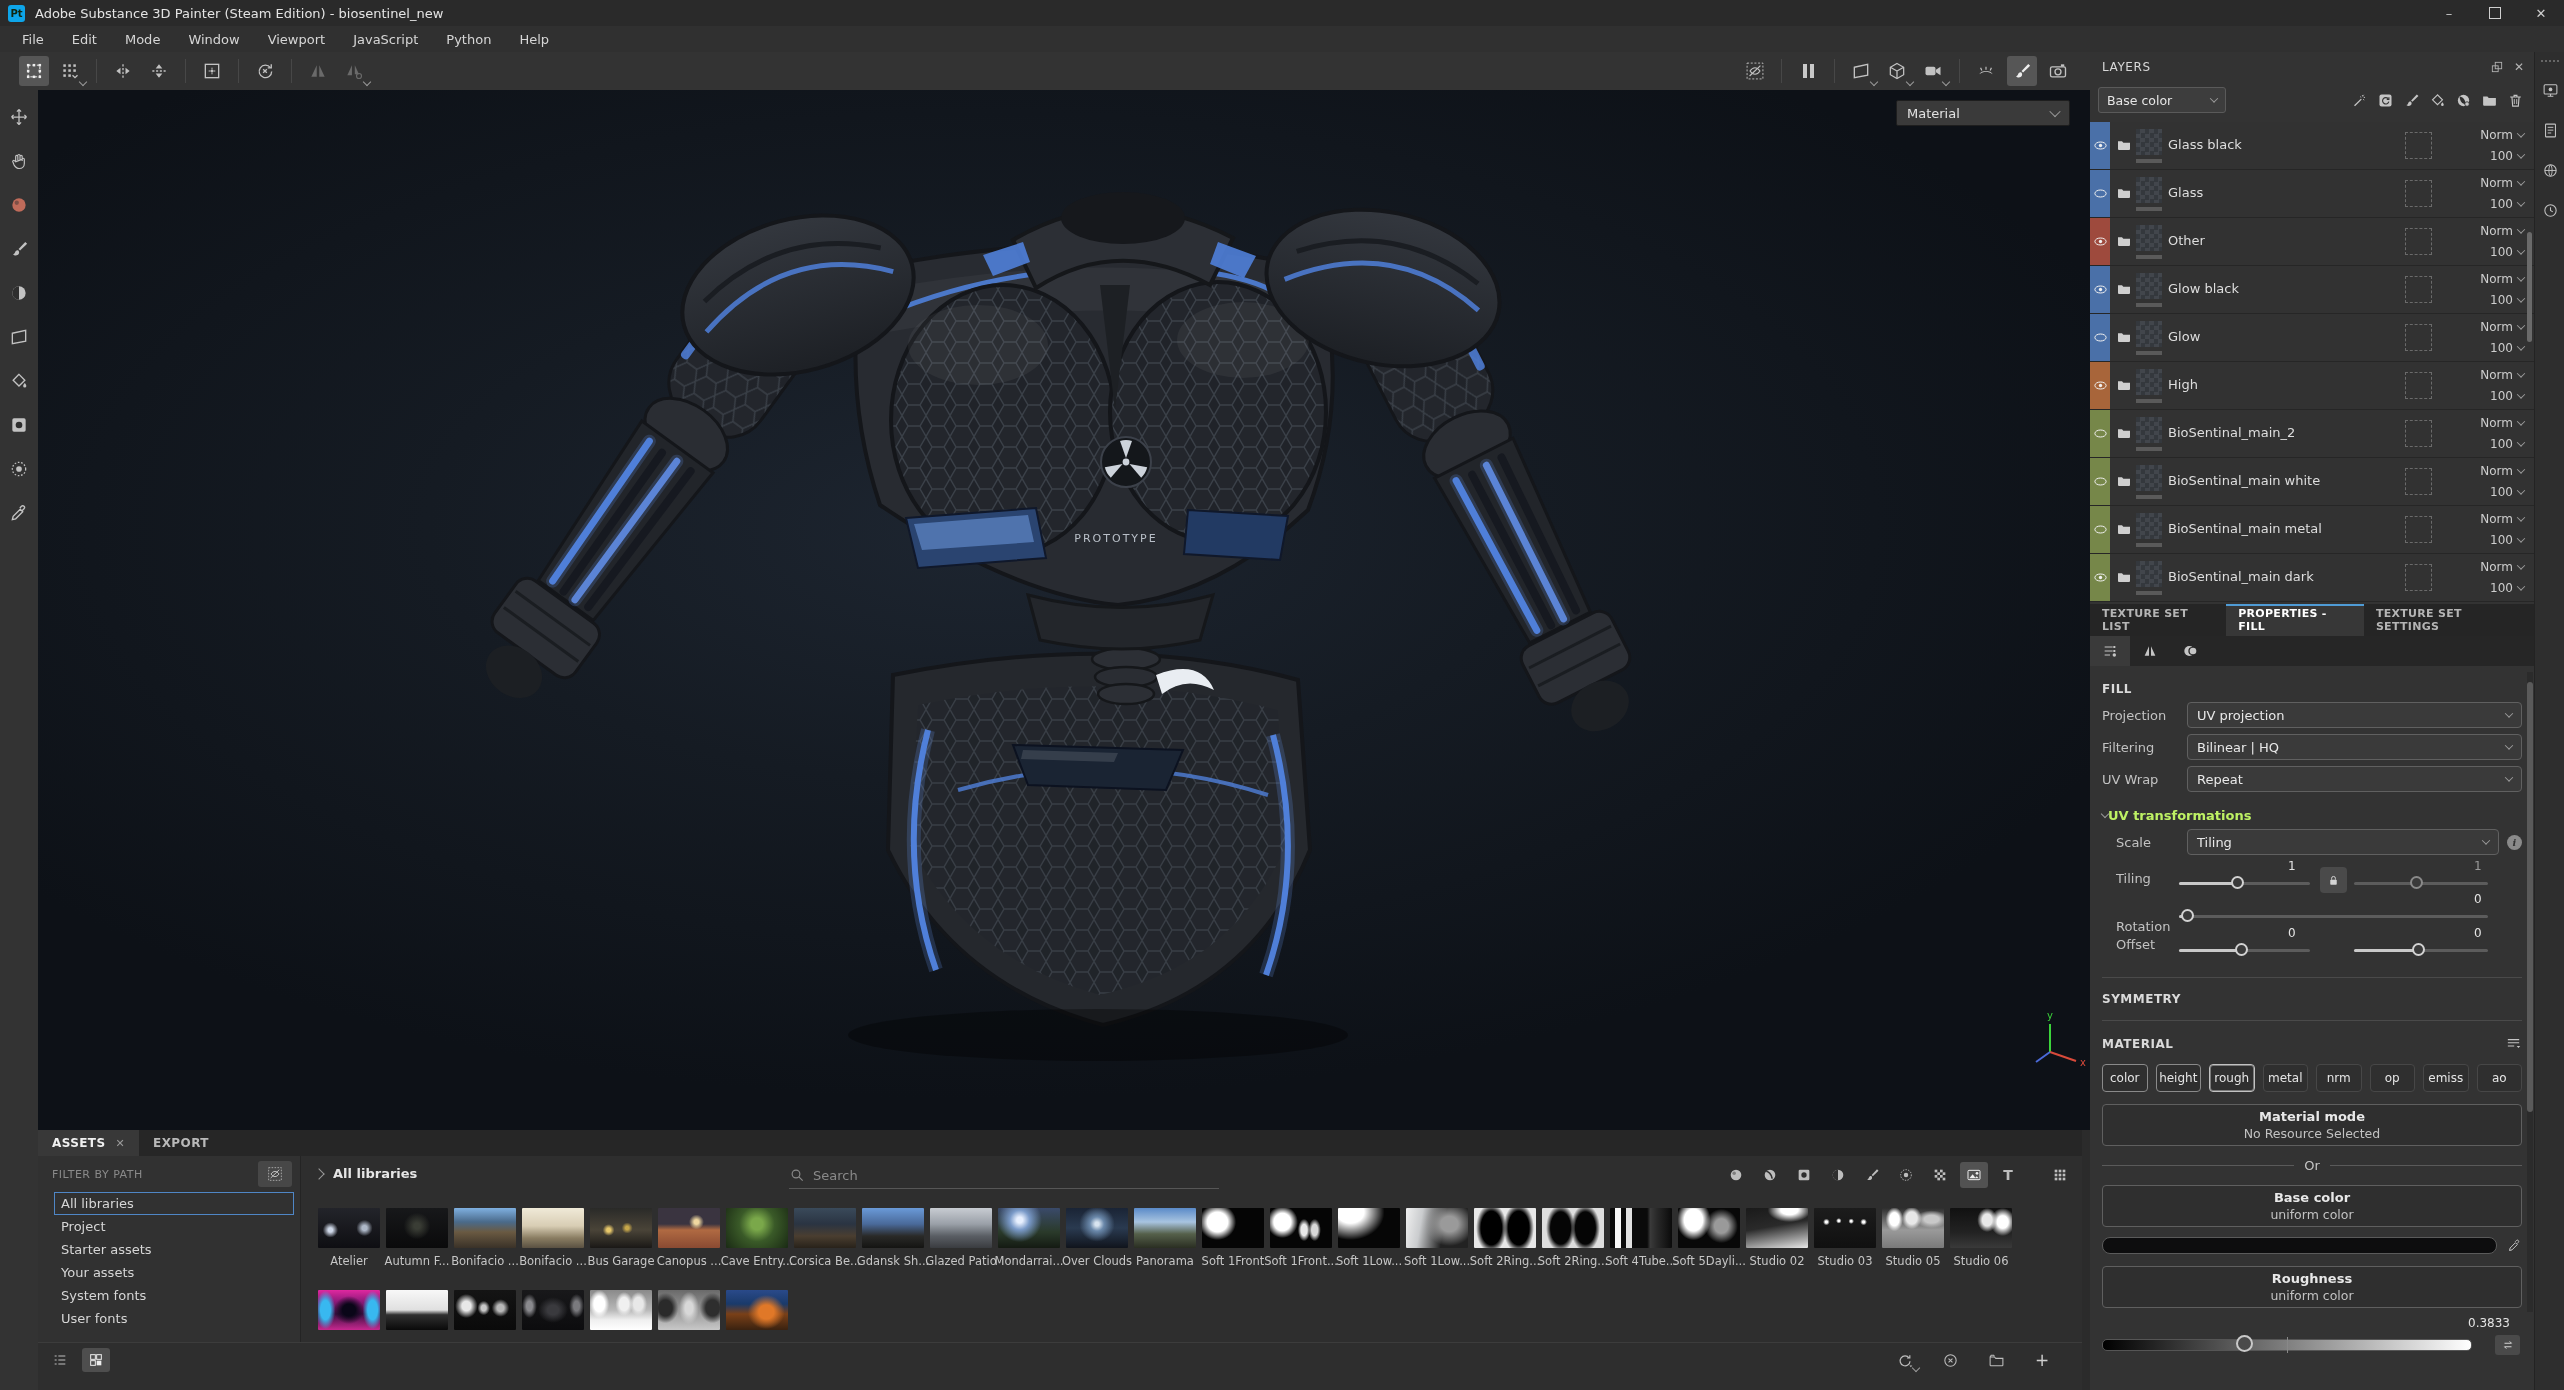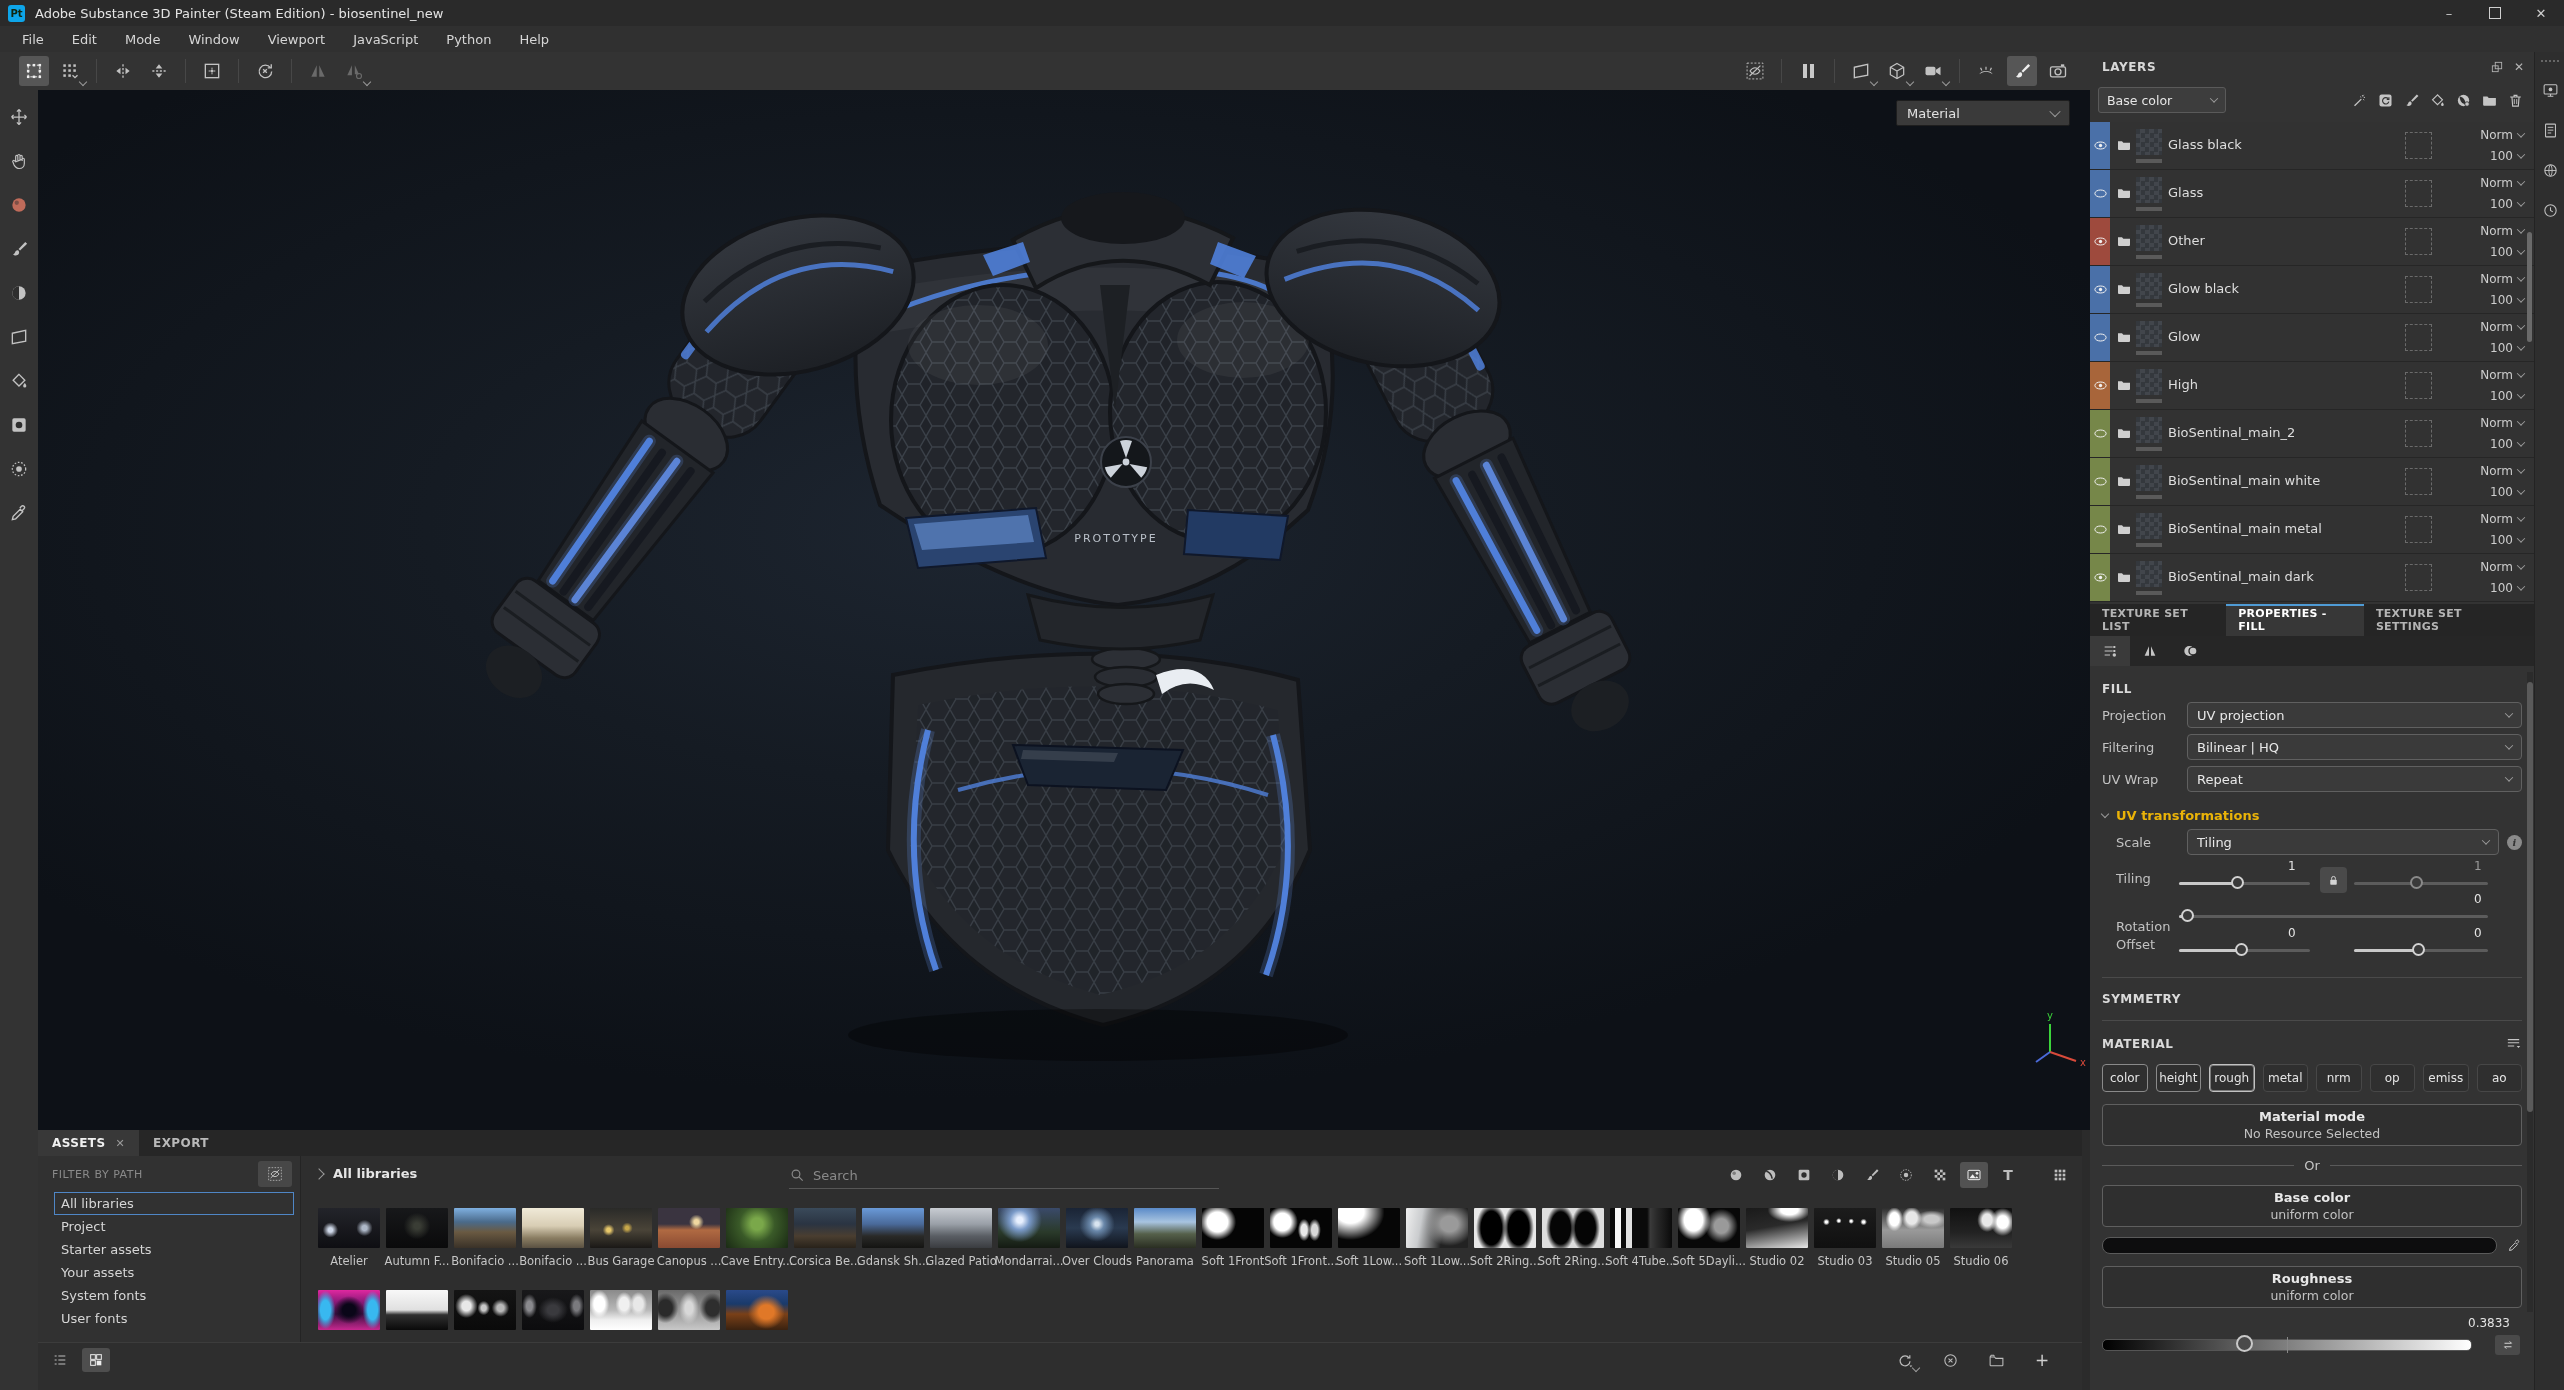--- a/index.html
+++ b/index.html
@@ -67,21 +67,21 @@
   .aitem{width:68px;display:flex;flex-direction:column;align-items:center}
   .athumb{width:62px;height:40px;border-radius:1px;background:#111}
   .alabel{margin-top:6px;font-size:11.5px;color:#c6c6c6;white-space:nowrap}
   #assets-footer{position:absolute;left:0;top:212px;width:100%;height:34px;border-top:1px solid #3c3c3c;display:flex;align-items:center}
   .fbtn{width:28px;height:24px;margin-left:8px;border-radius:3px;display:flex;align-items:center;justify-content:center;color:#bdbdbd}
   .fbtn.on{background:#4e4e4e;color:#eee}
   #assets-footer .right{margin-left:auto;display:flex;align-items:center;margin-right:26px;gap:10px}
   
   #rightpanel{left:2090px;top:52px;width:444px;height:1338px;background:#333333}
   #lay-head{position:absolute;left:0;top:0;width:100%;height:30px;display:flex;align-items:center}
-  #lay-head .t{margin-left:12px;font-size:12px;font-weight:bold;letter-spacing:.6px;color:#d8d8d8}
+  #lay-head .t{margin-left:12px;font-size:12px;font-weight:normal;letter-spacing:.6px;color:#d8d8d8}
   #lay-head .right{margin-left:auto;display:flex;gap:10px;margin-right:10px;color:#b5b5b5}
   #lay-tools{position:absolute;left:0;top:30px;width:100%;height:36px;display:flex;align-items:center}
   .dd{height:24px;background:#3d3d3d;border:1px solid #5a5a5a;border-radius:3px;display:flex;align-items:center;padding:0 8px;font-size:12.5px;color:#e6e6e6;gap:8px}
   #lay-tools .dd{margin-left:8px;width:110px}
   #lay-tools .right{margin-left:auto;display:flex;gap:9px;margin-right:10px;color:#c5c5c5;align-items:center}
   #lay-tools .right .ic{width:17px;height:17px}
   #layer-list{position:absolute;left:0;top:70px;width:100%}
   .layer-row{position:relative;height:47px;background:#323232;border-bottom:1px solid #262626}
   .lstrip{position:absolute;left:0;top:0;bottom:0;width:20px;display:flex;align-items:center;justify-content:center;color:#f2f2f2}
   .lstrip .ic{width:15px;height:15px}
@@ -106,21 +106,21 @@
   .pstab{width:40px;height:30px;display:flex;align-items:center;justify-content:center;color:#c5c5c5}
   .pstab.on{background:#3a3a3a}
   .pstab .ic{width:16px;height:16px}
   
   #props{position:absolute;left:0;top:614px;width:100%;height:724px;background:#333333}
   .sect{margin:0;padding:0 12px;font-size:12px;font-weight:bold;letter-spacing:.5px;color:#dadada}
   .prow{display:flex;align-items:center;height:26px;margin:6px 12px 0 12px}
   .plabel{width:85px;font-size:13px;color:#c2c2c2;flex:none}
   .pfield{flex:1;height:24px;background:#3a3a3a;border:1px solid #606060;border-radius:4px;display:flex;align-items:center;padding:0 9px;font-size:13px;color:#e8e8e8}
   .pfield .chev{margin-left:auto}
-  .uvhead{display:flex;align-items:center;gap:8px;margin:16px 12px 2px 12px;font-size:13px;font-weight:bold;color:#eab308}
+  .uvhead{display:flex;align-items:center;margin:16px 12px 2px 12px;font-size:13px;font-weight:bold;color:#bef264}
   .uvhead .chev{transform:rotate(45deg);margin-top:-3px}
   .slrow{position:relative;margin:0 12px;height:34px}
   .slrow .plabel{position:absolute;left:14px;top:10px;width:auto}
   .track{position:absolute;height:3px;background:#5c5c5c;border-radius:2px;top:21px}
   .track .fillseg{position:absolute;left:0;top:0;height:3px;background:#c9c9c9;border-radius:2px}
   .knob{position:absolute;top:-6px;width:13px;height:13px;border:2px solid #d2d2d2;border-radius:50%;background:#3a3a3a;box-sizing:border-box}
   .knob.dim{border-color:#8a8a8a}
   .slval{position:absolute;top:0px;font-size:12px;color:#e4e4e4}
   .slval.dim{color:#9a9a9a}
   .lockbtn{position:absolute;left:218px;top:6px;width:27px;height:26px;background:#4a4a4a;border-radius:4px;display:flex;align-items:center;justify-content:center;color:#d5d5d5}

